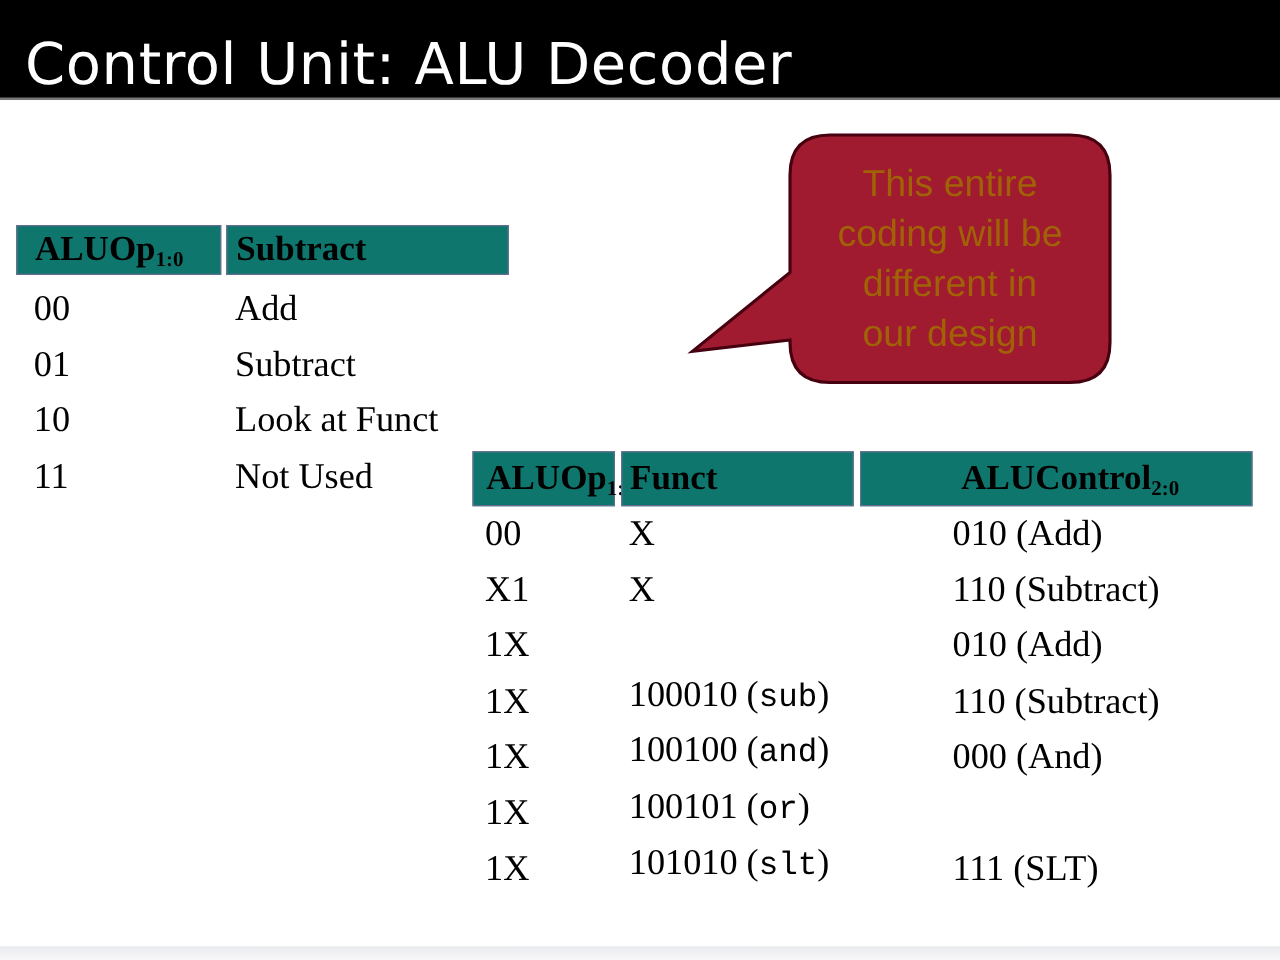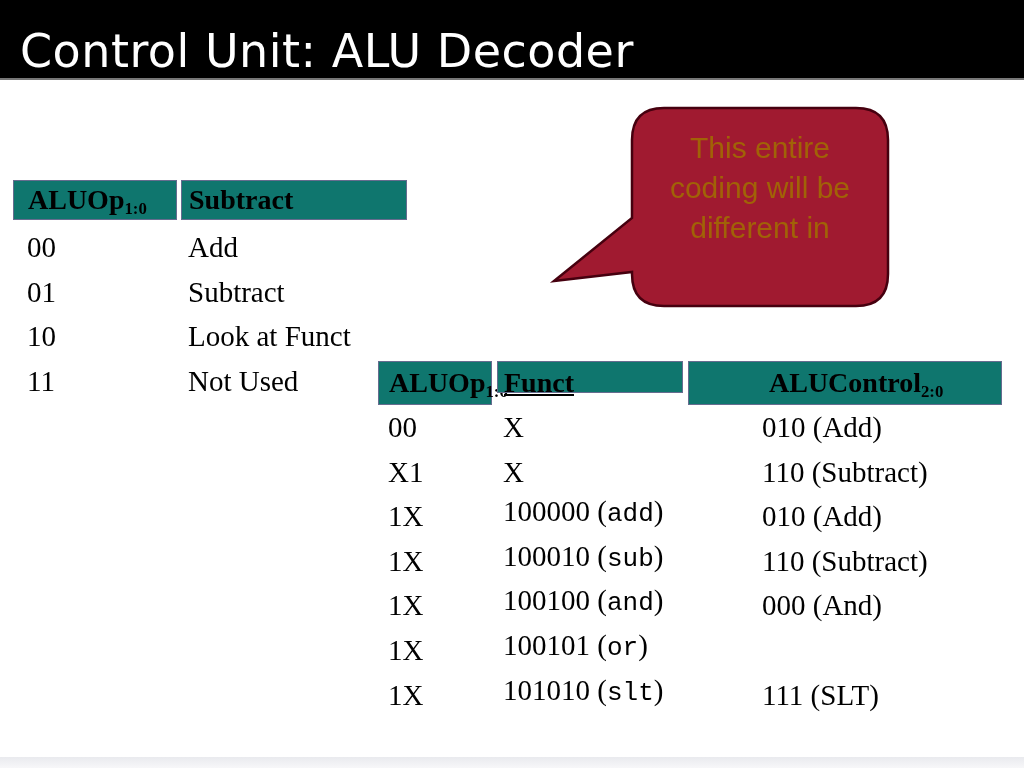--- a/index.html
+++ b/index.html
@@ -23,21 +23,21 @@
   .lt-h1{width:164px;height:40px;line-height:38px;padding-left:14px;}
   .lt-h2{width:226px;height:40px;line-height:38px;padding-left:7px;margin-left:4px;}
   .lt-rows{position:absolute;left:13px;top:225px;width:400px;}
   .lt-row{position:relative;height:44.7px;line-height:44.7px;font-size:29px;}
   .lt-c1{position:absolute;left:14px;}
   .lt-c2{position:absolute;left:175px;}
 
   
   .bt-head{left:378px;top:361px;}
   .bt-h1{width:114px;height:44px;line-height:42px;padding-left:10px;}
-  .bt-h2{width:186px;height:32px;line-height:42px;padding-left:6px;margin-left:5px;text-decoration:underline;}
+  .bt-h2{width:186px;height:44px;line-height:42px;padding-left:6px;margin-left:5px;}
   .bt-h3{width:314px;height:44px;line-height:42px;padding-left:80px;margin-left:5px;}
   .bt-rows{position:absolute;left:378px;top:405px;width:640px;}
   .bt-row{position:relative;height:44.6px;line-height:44.6px;font-size:29px;}
   .bt-c1{position:absolute;left:10px;}
   .bt-c2{position:absolute;left:125px;white-space:nowrap;}
   .bt-c2.raised{top:-5px;}
   .bt-c3{position:absolute;left:384px;white-space:nowrap;}
   .mono{font-family:"Liberation Mono",monospace;font-size:26px;}
 
   
@@ -83,41 +83,41 @@
     </div>
 
   <svg class="callout-svg" viewBox="540 100 360 220">
     <path d="M 664 108 L 856 108 Q 888 108 888 140 L 888 274 Q 888 306 856 306 L 664 306
              Q 632 306 632 274 L 632 272 L 554 281 L 632 218 L 632 140 Q 632 108 664 108 Z" stroke="#46000f" stroke-width="2.5" fill="#a01a30"></path>
   </svg>
   <div class="callout-text">
     <div>This entire</div>
     <div>coding will be</div>
     <div>different in</div>
+    <div>our design</div>
   </div>
 
   <div class="hdr-row bt-head">
     <div class="hdr-cell bt-h1">ALUOp<span class="sub">1:0</span></div>
     <div class="hdr-cell bt-h2">Funct</div>
     <div class="hdr-cell bt-h3">ALUControl<span class="sub">2:0</span></div>
   </div>
   <div class="bt-rows">
       <div class="bt-row">
         <span class="bt-c1">00</span>
         <span class="bt-c2">X</span>
         <span class="bt-c3">010 (Add)</span>
       </div>
       <div class="bt-row">
         <span class="bt-c1">X1</span>
         <span class="bt-c2">X</span>
         <span class="bt-c3">110 (Subtract)</span>
       </div>
       <div class="bt-row">
         <span class="bt-c1">1X</span>
-        <span class="bt-c2 raised">100000 (<span class="mono">add</span>)</span>
         <span class="bt-c3">010 (Add)</span>
       </div>
       <div class="bt-row">
         <span class="bt-c1">1X</span>
         <span class="bt-c2 raised">100010 (<span class="mono">sub</span>)</span>
         <span class="bt-c3">110 (Subtract)</span>
       </div>
       <div class="bt-row">
         <span class="bt-c1">1X</span>
         <span class="bt-c2 raised">100100 (<span class="mono">and</span>)</span>

